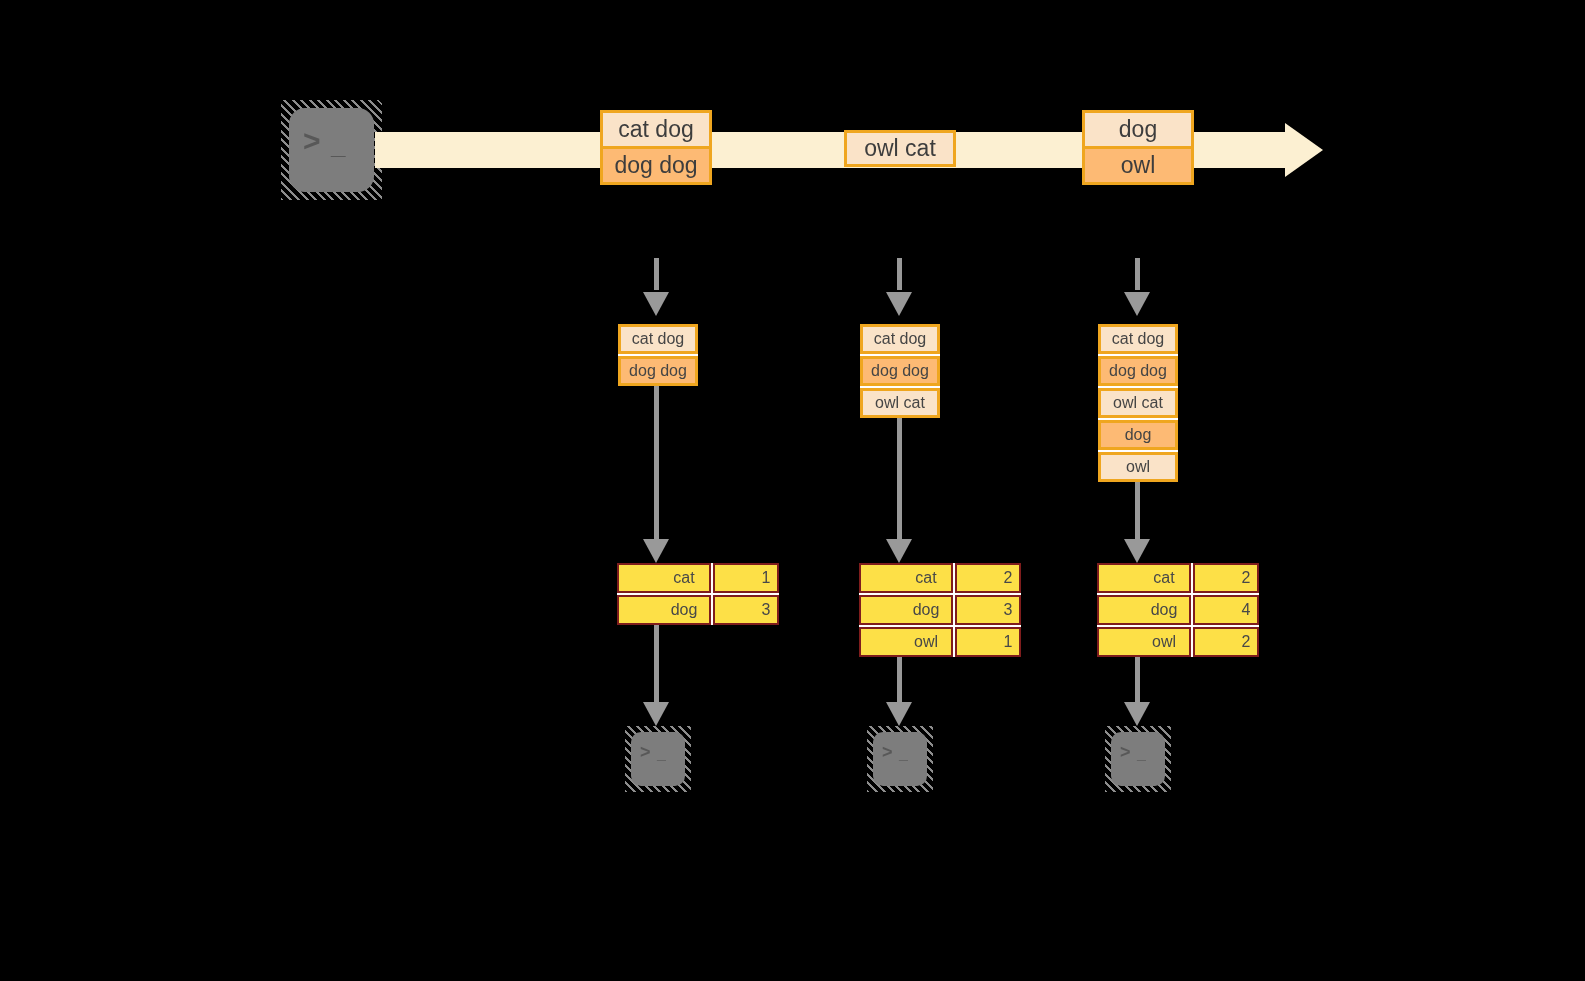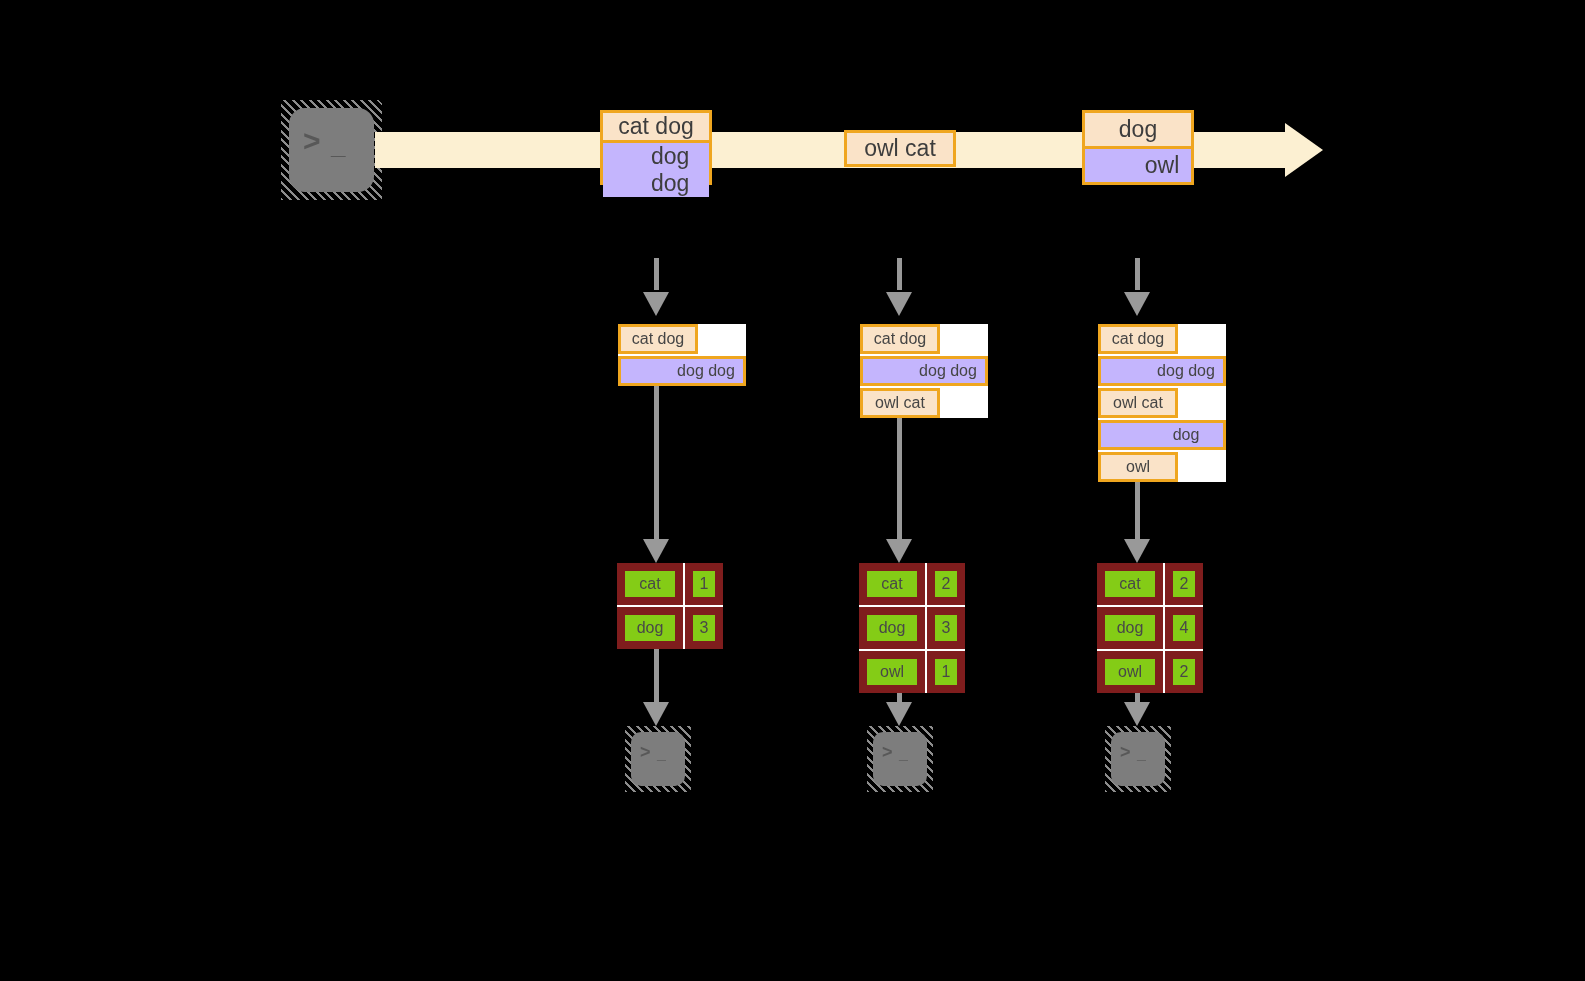--- a/index.html
+++ b/index.html
@@ -19,42 +19,42 @@
                border-top:27px solid transparent;border-bottom:27px solid transparent;
                border-left:38px solid #fcf0d2;z-index:1;}
 
   
   .event-box{position:absolute;width:112px;border:3px solid #efa61f;display:flex;flex-direction:column;
              box-sizing:border-box;z-index:3;}
   .event-cell{flex:1;display:flex;align-items:center;justify-content:center;
               font-size:23px;color:#3d3d3d;}
   .event-cell + .event-cell{border-top:3px solid #efa61f;}
   .fill-dark{background:#fae3c8;}
-  .fill-light{background:#c4b5fd;padding-left:48px;}
+  .fill-light{background:#fdba74;}
 
   
   .stack{position:absolute;display:flex;flex-direction:column;gap:2px;background:#fff;z-index:3;}
   .stack-cell{width:74px;height:24px;border:3px solid #efa61f;display:flex;align-items:center;
               justify-content:center;font-size:16px;color:#454545;}
 
   
   .v-shaft{position:absolute;width:5px;background:#999;z-index:1;}
   .v-head{position:absolute;width:0;height:0;border-left:13px solid transparent;
           border-right:13px solid transparent;border-top:24px solid #999;z-index:1;}
 
   
   .wc-label{position:absolute;left:694px;top:462px;width:414px;height:44px;
             background:rgba(255,255,255,0.93);display:flex;align-items:center;justify-content:center;
             font-size:31px;color:#1e1e1e;z-index:2;}
 
   
   .count-table{position:absolute;display:flex;flex-direction:column;gap:2px;background:#fff;z-index:3;}
   .t-row{display:flex;gap:2px;}
-  .t-cell{border:8px solid #7f1d1d;background:#84cc16;height:26px;display:flex;
-          align-items:center;justify-content:center;font-size:16px;color:#484848;}
+  .t-cell{border:2px solid #7f1d1d;background:#fde047;height:26px;display:flex;
+          align-items:center;justify-content:center;font-size:16px;color:#484848;padding-left:40px;}
   .t-word{width:50px;}
   .t-count{width:22px;}
 </style>
 </head>
 <body>
 
 <div class="canvas">
 
   <div class="hatch" style="left:281px;top:100px;width:101px;height:100px;"></div>
   <div class="term-inner" style="left:289px;top:108px;width:85px;height:84px;">

